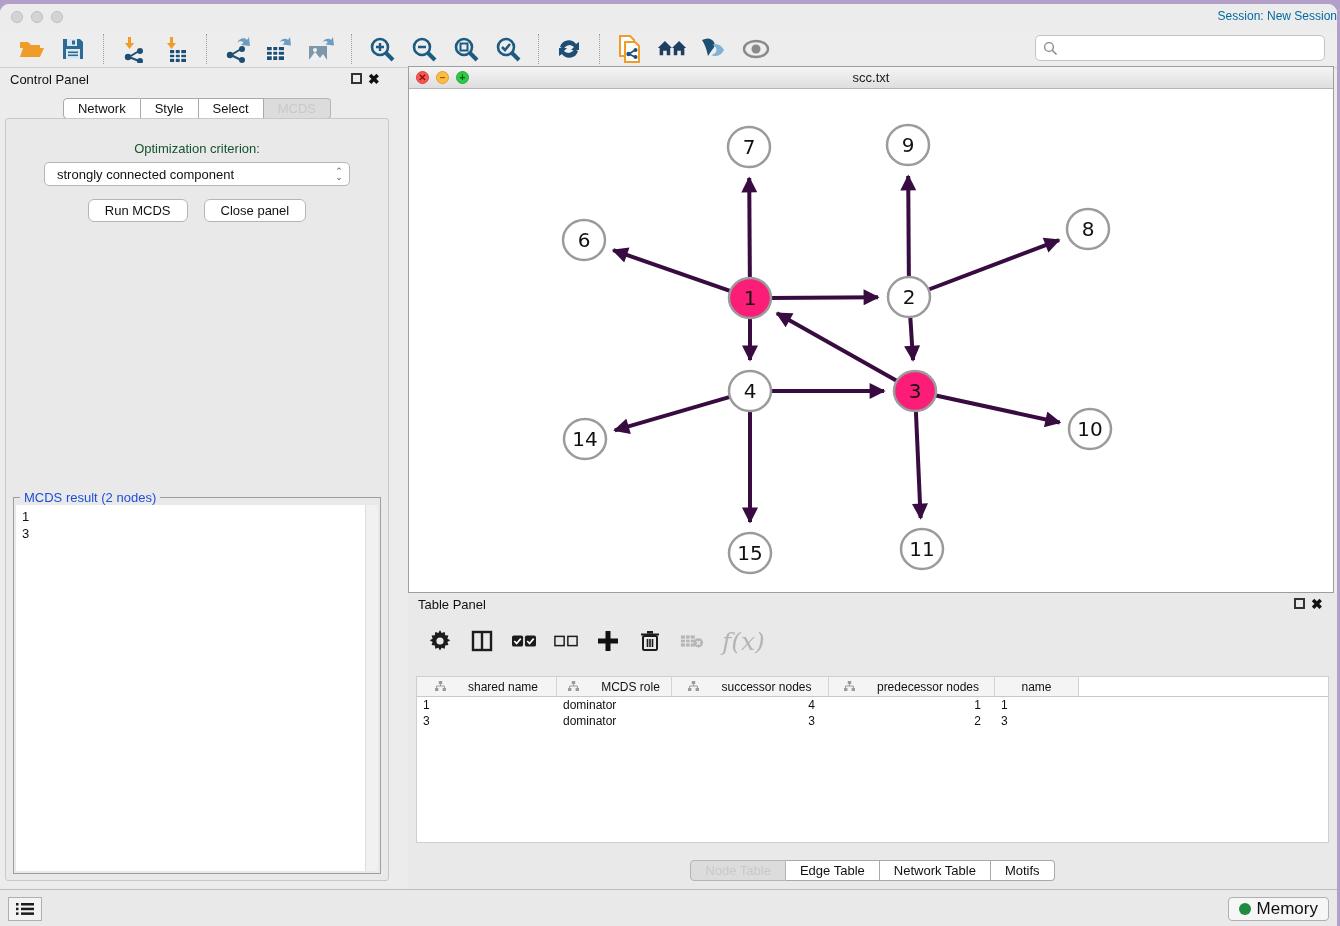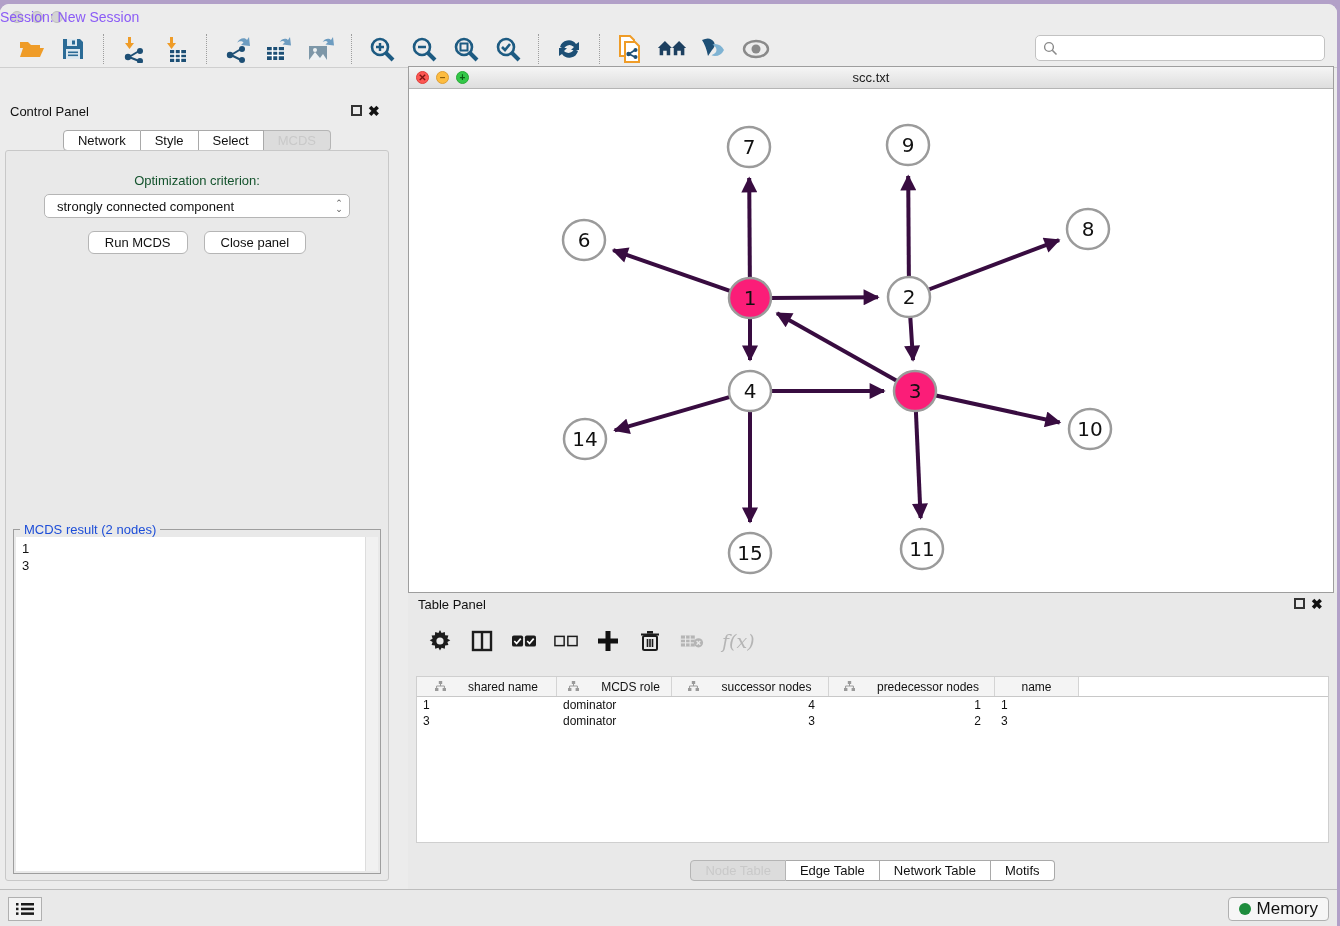--- a/index.html
+++ b/index.html
@@ -4,35 +4,35 @@
 <style>
   * { margin:0; padding:0; box-sizing:border-box; }
   html,body { width:1340px; height:926px; }
   body { background:#b2a0c8; font-family:"Liberation Sans", sans-serif; position:relative; overflow:hidden; }
 
   .app-window { position:absolute; left:0; top:4px; width:1337px; height:922px;
     background:#ececec; border-radius:9px 9px 0 0; overflow:hidden; }
 
   
   .titlebar { position:absolute; top:0; left:0; right:0; height:26px; background:#ececec; }
-  .titlebar .title { position:absolute; left:0; right:0; top:5px; text-align:left; font-size:14px; color:#8b5cf6; }
+  .titlebar .title { position:absolute; left:0; right:0; top:5px; text-align:right; font-size:12px; color:#0369a1; }
   .tl { position:absolute; top:7px; width:12px; height:12px; border-radius:50%;
     background:#d4d4d4; border:1px solid #bdbdbd; }
 
   
   .main-toolbar { position:absolute; top:26px; left:0; right:0; height:38px;
     background:#ededed; border-bottom:1px solid #cfcfcf; display:flex; align-items:center; padding-left:10px; }
   .tbicon { width:30px; height:30px; margin:0 6px; display:flex; align-items:center; justify-content:center; }
   .sep { width:1px; height:30px; border-left:1px dotted #9e9e9e; margin:0 9px; }
   .searchbox { position:absolute; right:12px; top:5px; width:290px; height:26px; background:#fff;
     border:1px solid #c2c2c2; border-radius:5px; display:flex; align-items:center; padding-left:7px; }
   .searchbox input { border:none; outline:none; flex:1; height:20px; font-size:13px; background:transparent; margin-left:5px; }
 
   
-  .control-panel { position:absolute; left:0; top:64px; width:394px; bottom:37px; background:#ececec;margin-top:32px; }
+  .control-panel { position:absolute; left:0; top:64px; width:394px; bottom:37px; background:#ececec; }
   .panel-header { position:relative; height:24px; }
   .panel-header .ph-title { position:absolute; left:10px; top:4px; font-size:13px; color:#111; }
   .wicon { position:absolute; top:5px; width:14px; height:14px; cursor:default; }
   .float-box { border:2px solid #333; width:11px; height:11px; }
   .close-x { font-size:14px; font-weight:bold; color:#111; line-height:13px; }
 
   .cp-tabs { position:absolute; left:0; right:0; top:30px; height:21px; display:flex; justify-content:center; }
   .tab { border:1px solid #a9a9a9; border-left-width:0; background:#fff; font-size:13px; color:#111;
     padding:2px 14px 0 14px; height:21px; }
   .tab:first-child { border-left-width:1px; border-radius:4px 0 0 4px; }
@@ -75,21 +75,21 @@
     text-align:center; line-height:12px; }
   .nl-close { left:7px; background:#fc5753; border:1px solid #df3e39; color:#7e1311; }
   .nl-min { left:27px; background:#fdbc40; border:1px solid #de9f34; color:#8a5d0b; }
   .nl-max { left:47px; background:#33c748; border:1px solid #27aa35; color:#0b5e14; }
   .net-canvas { position:absolute; top:22px; left:0; right:0; bottom:0; background:#fff; }
 
   
   .table-panel { position:absolute; left:408px; top:589px; right:0; bottom:37px; background:#e9e9e9; }
   .tp-toolbar { position:absolute; left:8px; right:8px; top:28px; height:40px; display:flex; align-items:center; padding-left:12px; gap:18px; }
   .tpicon { width:24px; height:24px; display:flex; align-items:center; justify-content:center; }
-  .fx-label { font-family:"DejaVu Serif", serif; font-style:italic; font-size:19px; color:#b5b5b5; }
+  .fx-label { font-family:"DejaVu Serif", serif; font-style:italic; font-size:25px; color:#b5b5b5; }
 
   .data-table { position:absolute; left:8px; right:8px; top:83px; bottom:46px; background:#fff; border:1px solid #cfcfcf; overflow:hidden; }
   .thead { display:flex; height:20px; border-bottom:1px solid #c8c8c8; }
   .th { background:#f4f4f4; border-right:1px solid #d4d4d4; display:flex; align-items:center; justify-content:center;
     gap:22px; font-size:12px; color:#111; }
   .trow { display:flex; height:16px; font-size:12px; color:#111; }
   .td { padding:1px 6px 0 6px; overflow:hidden; white-space:nowrap; }
   .td.right { text-align:right; padding-right:14px; }
 
   .tp-tabs { position:absolute; left:0; right:0; bottom:8px; display:flex; justify-content:center; }

